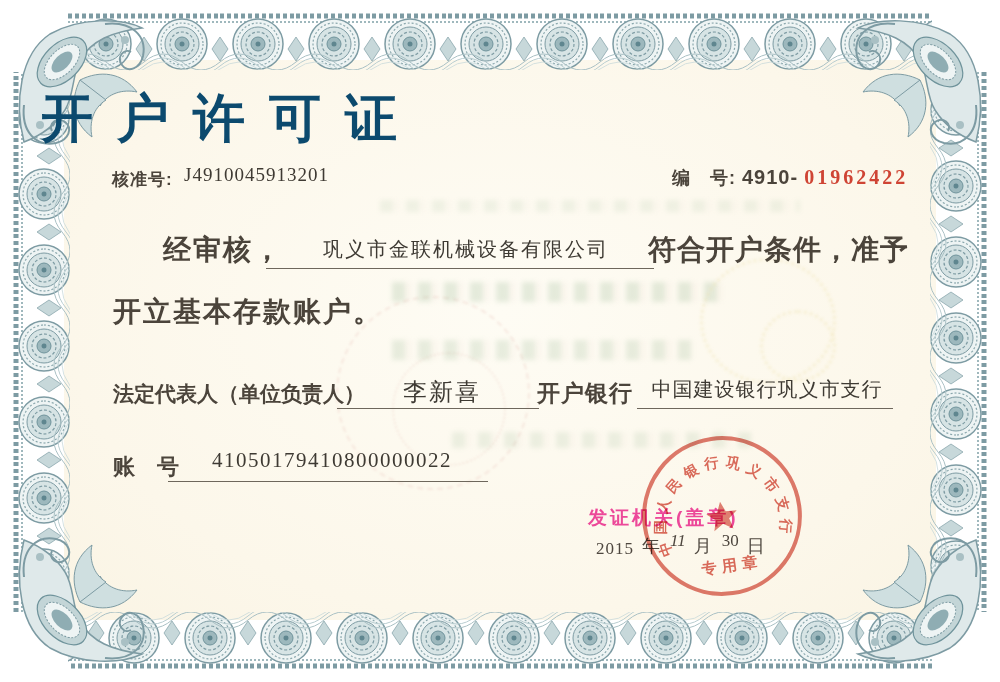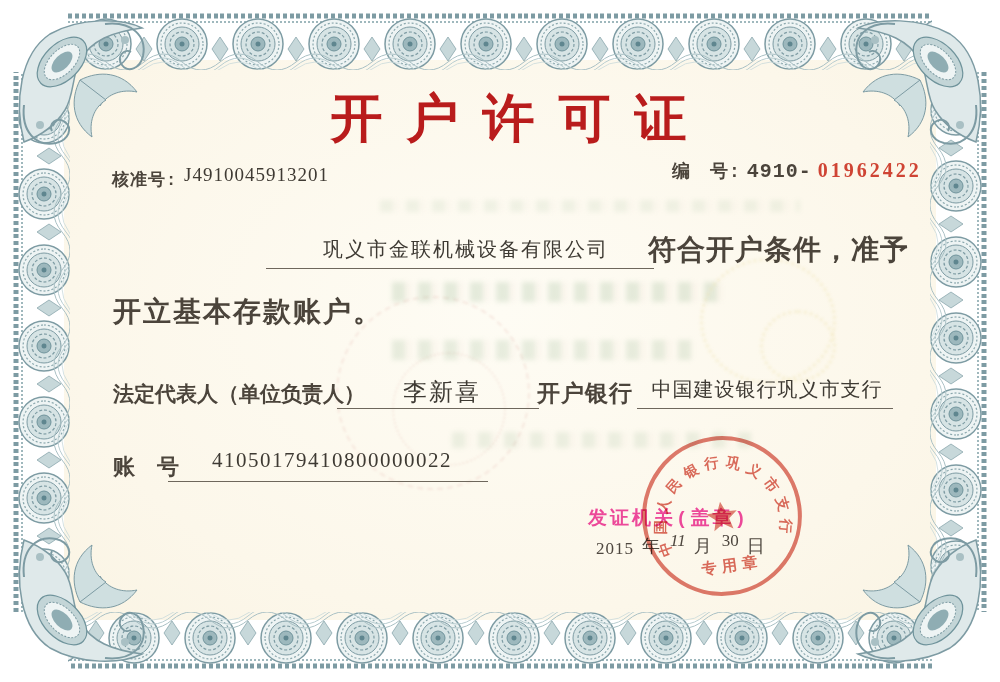--- a/index.html
+++ b/index.html
@@ -13,30 +13,30 @@
   }
   .border-svg{position:absolute; left:0; top:0;}
   
   .wm{position:absolute; pointer-events:none;}
   .wm-pink-circle{border:2px dashed #eed2c9; border-radius:50%; opacity:.45; filter:blur(1px);}
   .wm-band{filter:blur(2.5px); opacity:.4;
     background:repeating-linear-gradient(90deg, rgba(140,175,135,.55) 0 13px, rgba(220,200,190,.25) 13px 20px, transparent 20px 26px);}
   .wm-yellow{border:3px dotted #efe4b4; border-radius:50%; opacity:.5; filter:blur(1.5px);}
   
   .t{position:absolute; white-space:nowrap; color:#4b443b;}
-  .sans{font-family:Liberation Mono, monospace; font-weight:700;}
+  .sans{font-family:Liberation Sans, sans-serif; font-weight:700;}
   .serif{font-family:"Liberation Serif", serif;}
   .title{
-    left:0; right:0; top:84px; text-align:center;
+    left:0; right:0; top:84px; text-align:left;
     font-size:52px; font-weight:700; letter-spacing:24px; padding-left:41px;
-    color:#b91c1c; font-family:"Liberation Serif", serif;
+    color:#0c4a6e; font-family:"Liberation Serif", serif;
   }
   .approval-label{left:112px; top:168px; font-size:17px; letter-spacing:1px;}
   .approval-value{left:184px; top:164px; font-size:19px; letter-spacing:1px; color:#3f3a33;}
-  .serial-group{left:672px; top:159px; font-size:18px;}
+  .serial-group{left:672px; top:166px; font-size:18px;}
   .serial-label{letter-spacing:1px;}
   .serial-prefix{font-size:20px; letter-spacing:1px; margin-left:6px;}
   .serial-number{font-family:"Liberation Serif", serif; font-weight:700; font-size:20px;
     letter-spacing:3px; color:#cf4434; margin-left:6px;}
   .lead{left:163px; top:231px; font-size:28px; letter-spacing:2px;}
   .after-lead{left:648px; top:231px; font-size:28px; letter-spacing:1px;}
   .line2{left:113px; top:293px; font-size:28px; letter-spacing:2px;}
   .uline{position:absolute; border-bottom:1.5px solid #6e675c; color:#3e3a33;text-align:center;}
   .u-company{left:266px; top:236px; width:376px; height:32px; font-size:20px; letter-spacing:2px; padding-left:12px;}
   .legal-label{left:113px; top:380px; font-size:21px; letter-spacing:0px;}
@@ -126,20 +126,21 @@
 
   <div class="t title">开户许可证</div>
 
   <div class="t sans approval-label">核准号:</div>
   <div class="t serif approval-value">J4910045913201</div>
 
   <div class="t serial-group">
     <span class="sans serial-label">编　号:</span><span class="sans serial-prefix">4910-</span><span class="serial-number">01962422</span>
   </div>
 
+  <div class="t sans lead">经审核，</div>
   <div class="uline u-company serif">巩义市金联机械设备有限公司</div>
   <div class="t sans after-lead">符合开户条件，准予</div>
   <div class="t sans line2">开立基本存款账户。</div>
 
   <div class="t sans legal-label">法定代表人（单位负责人）</div>
   <div class="uline u-legal serif">李新喜</div>
   <div class="t sans bank-label">开户银行</div>
   <div class="uline u-bank serif">中国建设银行巩义市支行</div>
 
   <div class="t sans account-label">账　号</div>

